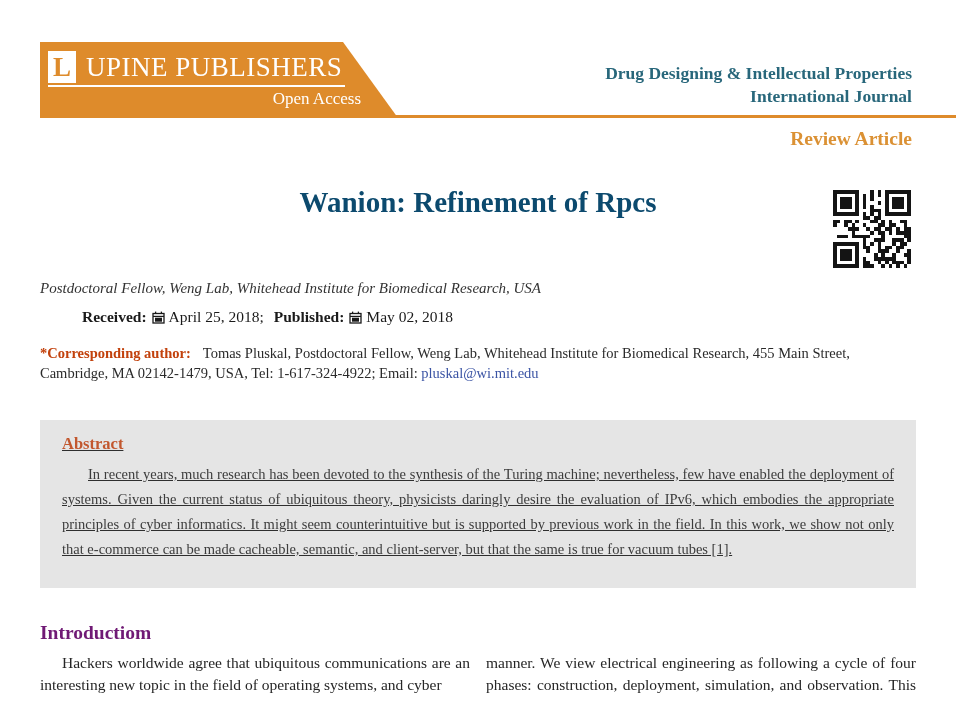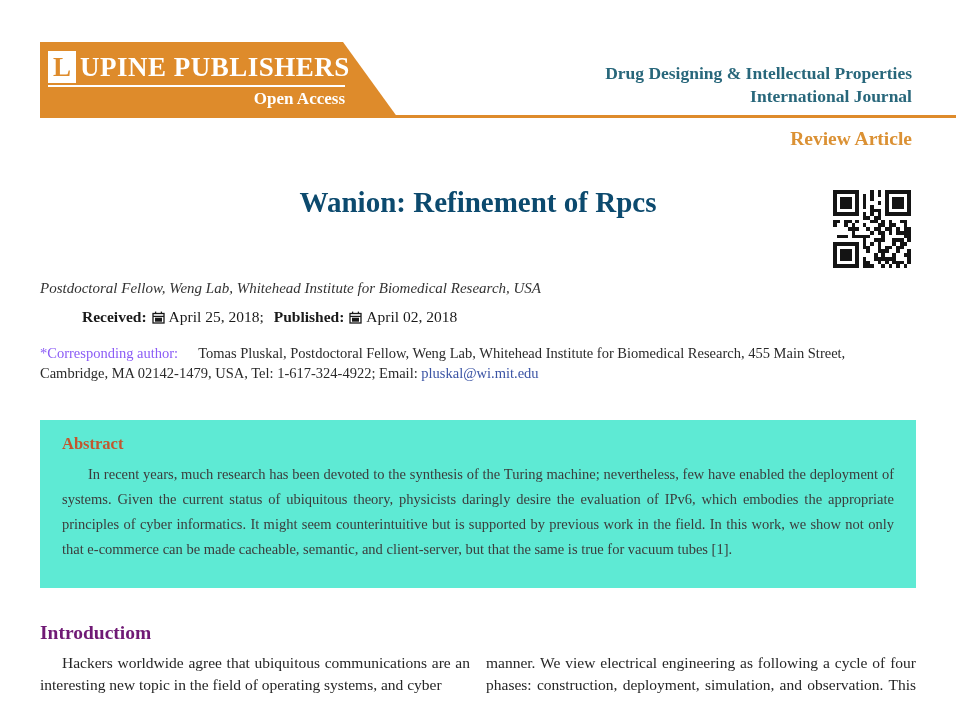--- a/index.html
+++ b/index.html
@@ -12,26 +12,26 @@
     position:absolute;left:40px;top:42px;width:358px;height:76px;
     background:#de8b2b;
     clip-path:polygon(0 0,303px 0,358px 76px,0 76px);
   }
   .logo-row{position:absolute;left:8px;top:9px;display:flex;align-items:flex-start;}
   .l-box{
     width:28px;height:32px;background:#ffffff;color:#de8b2b;
     font-weight:bold;font-size:27px;line-height:32px;text-align:center;
   }
   .pub-name{
-    color:#fff;font-weight:bold;font-size:27px;line-height:32px;
-    letter-spacing:.5px;margin-left:4px;white-space:nowrap;
+    color:#fff;font-weight:normal;font-size:27px;line-height:32px;
+    letter-spacing:.5px;margin-left:10px;white-space:nowrap;
   }
   .logo-underline{position:absolute;left:8px;top:43px;width:297px;height:2px;background:#ffffff;}
   .open-access{
-    position:absolute;right:53px;top:47px;color:#fff;font-weight:bold;font-size:17px;
+    position:absolute;right:37px;top:47px;color:#fff;font-weight:normal;font-size:17px;
   }
   .header-rule{position:absolute;left:392px;right:0;top:115px;height:3px;background:#de8b2b;}
   .journal-name{
     position:absolute;right:44px;top:62px;text-align:right;
     color:#28677b;font-weight:bold;font-size:17.5px;line-height:23px;
   }
   .review-article{
     position:absolute;right:44px;top:128px;color:#db9134;font-weight:bold;font-size:19.5px;
   }
   
@@ -43,26 +43,26 @@
   .authors{position:absolute;left:40px;top:249px;font-weight:bold;font-size:16.5px;color:#141414;}
   .affiliation{position:absolute;left:40px;top:280px;font-style:italic;font-size:15px;color:#333;}
   .dates{position:absolute;left:40px;top:308px;font-size:15.5px;color:#1a1a1a;display:flex;align-items:center;margin-left:42px;}
   .dates b{font-weight:bold;}
   .cal{margin:0 4px 0 5px;display:inline-block;vertical-align:-1px;}
   .gap{display:inline-block;width:10px;}
   .corresponding{
     position:absolute;left:40px;top:344px;width:876px;
     font-size:14.5px;line-height:19.5px;color:#2a2a2a;
   }
-  .corresponding .lbl{color:#8b5cf6;font-weight:normal;margin-right:20px;}
+  .corresponding .lbl{color:#c2410c;font-weight:bold;margin-right:12px;}
   .corresponding a{color:#3a53a4;text-decoration:none;}
   
   .abstract-box{
     position:absolute;left:40px;top:420px;width:876px;height:168px;
-    background:#5eead4;overflow:hidden;box-sizing:border-box;padding:14px 22px 0 22px;
+    background:#e5e5e5;overflow:hidden;box-sizing:border-box;padding:14px 22px 0 22px;text-decoration:underline;
   }
   .abstract-heading{color:#c2572e;font-weight:bold;font-size:16.5px;}
   .abstract-text{
     margin-top:8px;font-size:14.5px;line-height:25px;color:#3c3c3c;
     text-align:justify;text-indent:26px;
   }
   
   .intro-heading{position:absolute;left:40px;top:622px;color:#701a75;font-weight:bold;font-size:19.5px;}
   .columns{position:absolute;left:40px;top:652px;width:876px;display:flex;gap:16px;}
   .col{width:430px;font-size:15.5px;line-height:22px;text-align:justify;color:#262626;}
@@ -334,21 +334,21 @@
     <span>April 25, 2018;</span>
     <span class="gap"></span>
     <b>Published:</b>
     <svg class="cal" width="13" height="13" viewBox="0 0 13 13">
       <rect x="1" y="2.5" width="11" height="9.5" fill="none" stroke="#1a1a1a" stroke-width="1.3"></rect>
       <line x1="1" y1="5.4" x2="12" y2="5.4" stroke="#1a1a1a" stroke-width="1.2"></line>
       <line x1="3.6" y1="0.6" x2="3.6" y2="3" stroke="#1a1a1a" stroke-width="1.3"></line>
       <line x1="9.4" y1="0.6" x2="9.4" y2="3" stroke="#1a1a1a" stroke-width="1.3"></line>
       <rect x="3" y="6.7" width="7" height="4" fill="#1a1a1a"></rect>
     </svg>
-    <span>April 02, 2018</span>
+    <span>May 02, 2018</span>
   </div>
 
   <div class="corresponding">
     <span class="lbl">*Corresponding author:</span><span>Tomas Pluskal, Postdoctoral Fellow, Weng Lab, Whitehead Institute for Biomedical Research, 455 Main Street, Cambridge, MA 02142-1479, USA, Tel: 1-617-324-4922; Email: </span><a href="#">pluskal@wi.mit.edu</a>
   </div>
 
   <div class="abstract-box">
     <div class="abstract-heading">Abstract</div>
     <div class="abstract-text">In recent years, much research has been devoted to the synthesis of the Turing machine; nevertheless, few have enabled the deployment of systems. Given the current status of ubiquitous theory, physicists daringly desire the evaluation of IPv6, which embodies the appropriate principles of cyber informatics. It might seem counterintuitive but is supported by previous work in the field. In this work, we show not only that e-commerce can be made cacheable, semantic, and client-server, but that the same is true for vacuum tubes [1].</div>
   </div>

